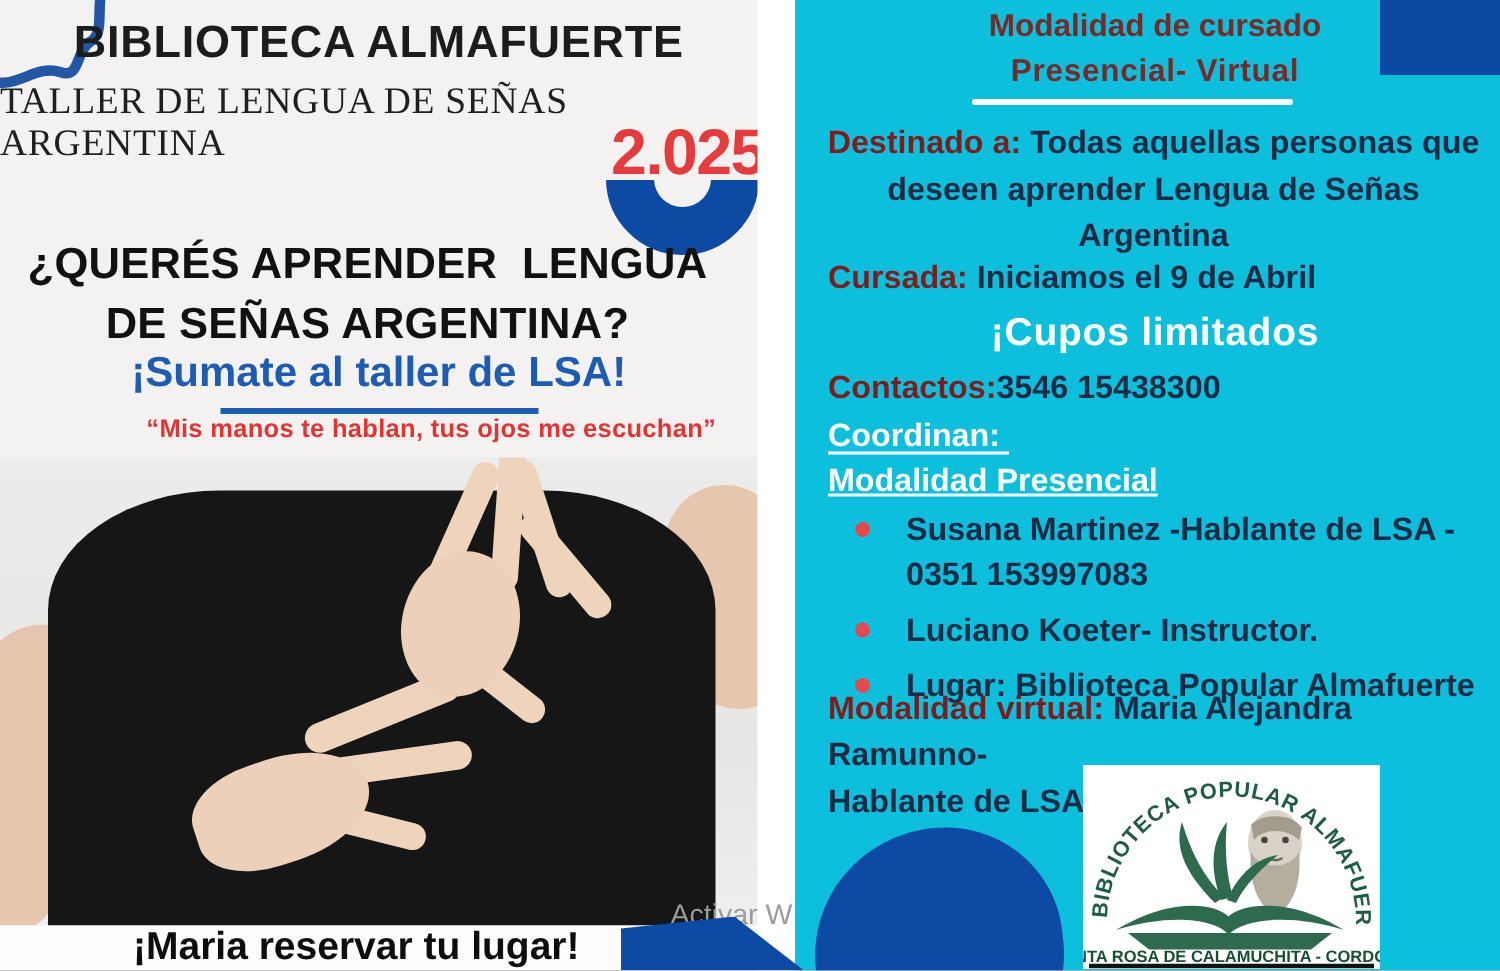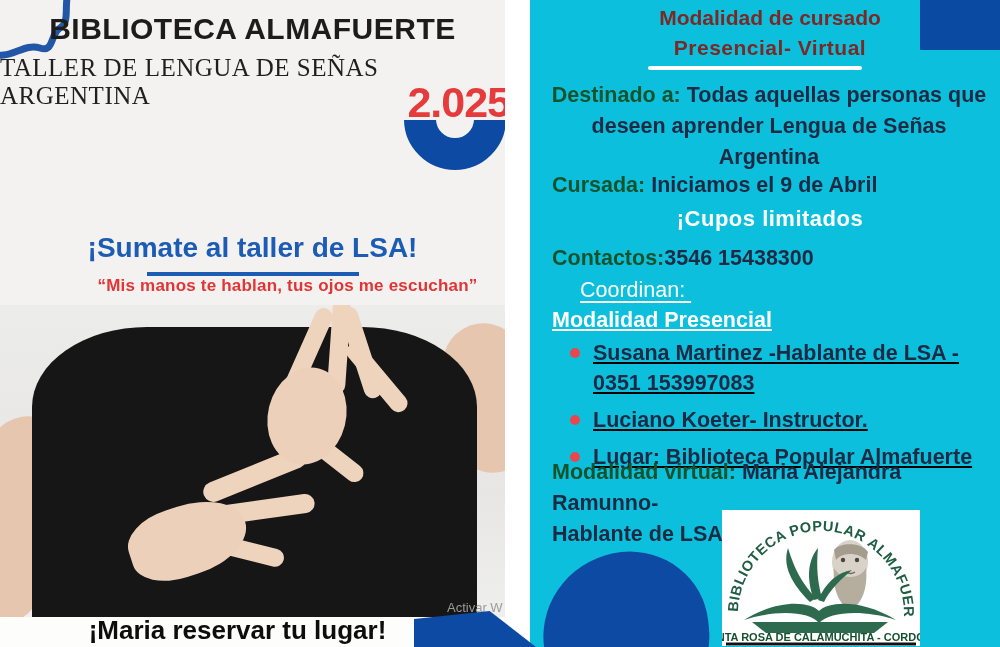--- a/index.html
+++ b/index.html
@@ -44,44 +44,44 @@
   .f2{left:210px;top:195px;width:105px;height:19px;transform:rotate(-8deg);}
   .f3{left:195px;top:235px;width:90px;height:18px;transform:rotate(14deg);}
   .f4{left:300px;top:0px;width:18px;height:90px;transform:rotate(24deg);}
   .f5{left:330px;top:-6px;width:18px;height:95px;transform:rotate(4deg);}
   .f6{left:352px;top:0px;width:18px;height:95px;transform:rotate(-18deg);}
   .f7{left:368px;top:30px;width:18px;height:85px;transform:rotate(-40deg);}
   .f8{left:290px;top:140px;width:80px;height:18px;transform:rotate(38deg);}
   .reserve-band{position:absolute;left:0;top:617px;width:530px;height:30px;background:#fdfdfc;}
   .reserve{position:absolute;left:0;top:615px;width:475px;text-align:center;
     font-size:26px;font-weight:700;color:#0d0d0d;}
-  .watermark{position:absolute;left:447px;top:600px;font-size:13px;color:#9b9b99;z-index:2;}
+  .watermark{position:absolute;left:447px;top:600px;font-size:19px;color:#9b9b99;z-index:2;}
   .ribbon{position:absolute;left:414px;top:611px;width:122px;height:36px;background:#0c4aa3;z-index:3;
     clip-path:polygon(0 22%,62% 0,100% 100%,0 100%);}
   
   .right-panel{position:absolute;left:530px;top:0;width:470px;height:647px;background:#0cc0dd;}
   .corner-rect{position:absolute;right:0;top:0;width:80px;height:50px;background:#0a4aa3;}
   .rp-center{position:absolute;left:0;width:440px;text-align:center;}
   .modalidad-title{top:6px;left:20px;font-size:21px;font-weight:700;color:#7a2a26;}
   .modalidad-sub{top:36px;left:20px;font-size:21px;font-weight:700;color:#7a2a26;letter-spacing:.5px;}
   .mod-underline{position:absolute;left:118px;top:66px;width:214px;height:4px;background:#fff;border-radius:2px;}
   .destinado{position:absolute;left:14px;top:80px;width:450px;text-align:center;
     font-size:21.5px;line-height:31px;font-weight:600;}
-  .lbl{color:#14532d;font-weight:600;}
+  .lbl{color:#7f1d1d;font-weight:600;}
   .val{color:#1d2a44;font-weight:600;}
   .cursada{position:absolute;left:22px;top:173px;font-size:21.5px;font-weight:600;}
   .cupos{position:absolute;left:30px;top:206px;width:420px;text-align:center;
-    font-size:22px;font-weight:600;color:#ffffff;letter-spacing:.5px;}
+    font-size:26px;font-weight:600;color:#ffffff;letter-spacing:.5px;}
   .contactos{position:absolute;left:22px;top:246px;font-size:21.5px;font-weight:600;}
   .contactos .val{}
-  .coordinan{position:absolute;left:22px;top:278px;font-size:21.5px;font-weight:400;color:#fff;
-    text-decoration:underline;text-underline-offset:4px;white-space:pre;margin-left:28px;}
+  .coordinan{position:absolute;left:22px;top:278px;font-size:21.5px;font-weight:700;color:#fff;
+    text-decoration:underline;text-underline-offset:4px;white-space:pre;}
   .presencial{position:absolute;left:22px;top:308px;font-size:21.5px;font-weight:600;color:#fff;text-decoration:underline;}
   .bullets{position:absolute;left:40px;top:338px;width:420px;}
-  .bullet-row{display:flex;gap:13px;margin-bottom:7px;text-decoration:underline;}
+  .bullet-row{display:flex;gap:24px;margin-bottom:7px;}
   .dot{flex:0 0 10px;width:10px;height:10px;border-radius:50%;background:#e8484d;margin-top:10px;}
   .bullet-text{font-size:21.5px;line-height:30px;color:#1d2a44;font-weight:600;}
   .virtual{position:absolute;left:22px;top:457px;width:450px;font-size:21.5px;line-height:31px;font-weight:600;}
   
   .logo-box{position:absolute;left:722px;top:510px;width:198px;height:136px;background:#ffffff;z-index:4;}
   .teardrop{position:absolute;left:543px;top:552px;width:166px;height:162px;background:#0c4aa3;
     border-radius:55% 50% 50% 0;transform:rotate(-6deg);z-index:3;}
 </style>
 </head>
 <body>
@@ -95,20 +95,24 @@
     </svg>
 
     <div class="flyer-title">BIBLIOTECA ALMAFUERTE</div>
     <div class="flyer-subtitle">TALLER DE LENGUA DE SEÑAS ARGENTINA</div>
     <div class="year">2.025</div>
 
     <div class="donut-wrap">
         <div class="donut"></div>
       </div>
 
+    <div class="question">
+      <div class="l1">¿QUERÉS APRENDER  LENGUA</div>
+      <div class="l2">DE SEÑAS ARGENTINA?</div>
+    </div>
 
     <div class="cta-wrap">
       <span class="cta">¡Sumate al taller de LSA!</span>
       <div class="cta-underline"></div>
     </div>
 
     <div class="quote">“Mis manos te hablan, tus ojos me escuchan”</div>
 
     <div class="photo">
       <div class="arm left-arm"></div>

